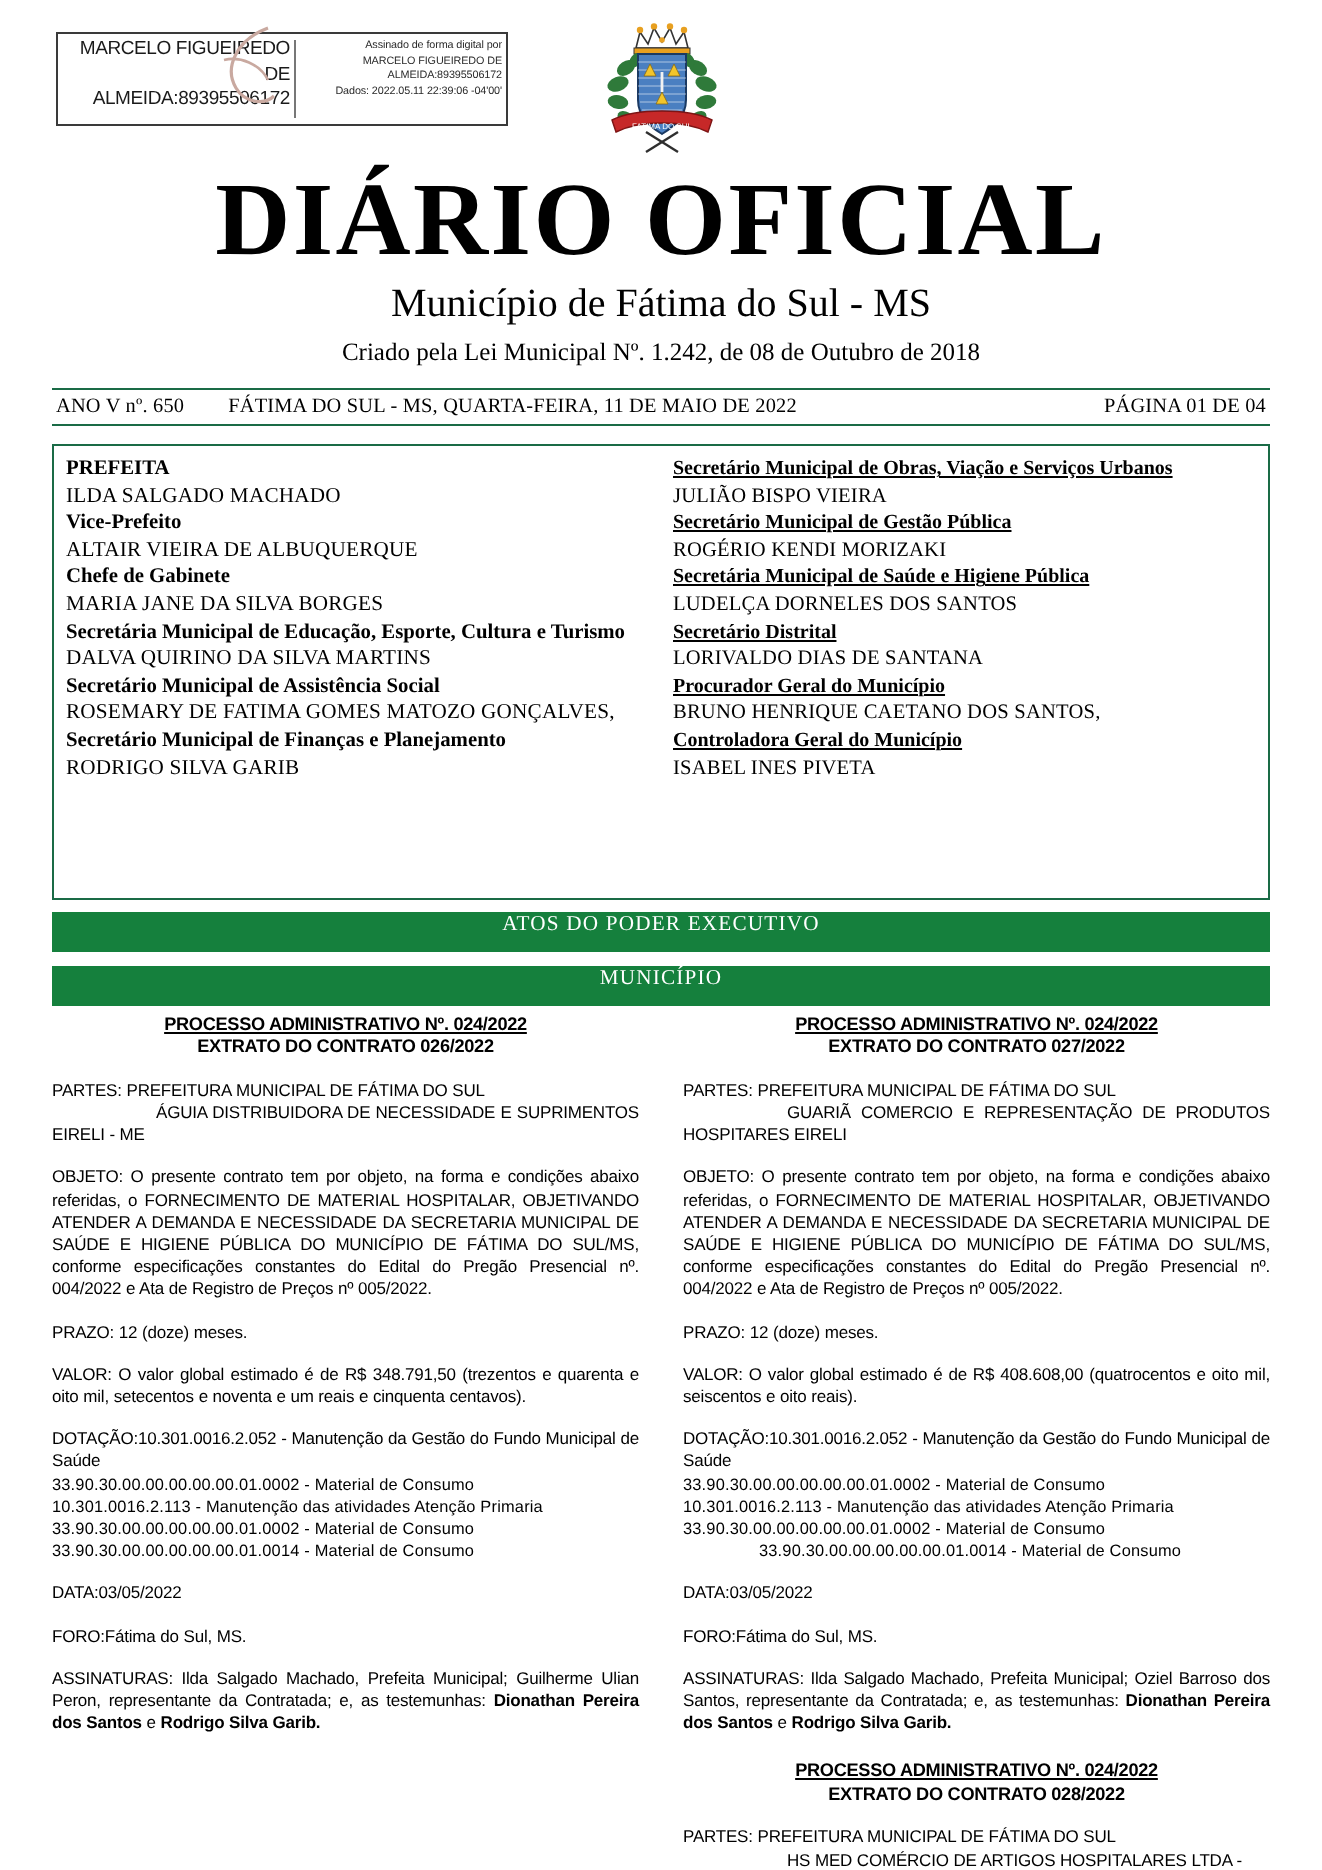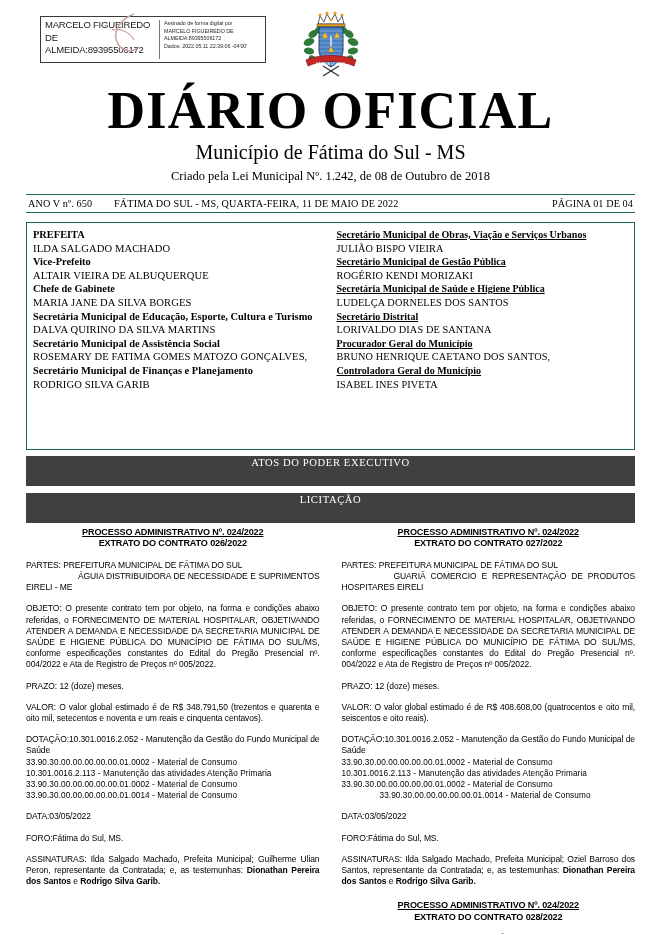--- a/index.html
+++ b/index.html
@@ -19,29 +19,30 @@
     width: 661px;
     height: 935px;
     position: relative;
     box-sizing: border-box;
     padding: 0 26px;
   }
 
   
   .sig-stamp {
     position: absolute;
-    left: 40px;
+    left: 28px;
     top: 16px;
     width: 226px;
     height: 47px;
     border: 1px solid #3a3a3a;
     box-sizing: border-box;
     display: flex;
     overflow: hidden;
     background: #fff;
+    text-align: right;
   }
   .sig-left {
     width: 118px;
     padding: 2px 2px 0 4px;
     font-family: "Liberation Sans", sans-serif;
     font-size: 9.5px;
     line-height: 12.6px;
     letter-spacing: -0.2px;
     color: #1a1a1a;
     box-sizing: border-box;
@@ -151,27 +152,27 @@
     font-family: "Liberation Serif", serif;
     font-size: 10.6px;
     line-height: 13.6px;
     letter-spacing: 0.1px;
   }
   .officials-col.right .role { font-size: 10px; text-decoration: underline; }
   .officials-col.right .person { font-size: 10.3px; }
 
   
   .banner {
-    background: #404040;
+    background: #15803d;
     color: #ffffff;
     text-align: center;
     font-family: "Liberation Serif", serif;
     font-size: 10.6px;
     letter-spacing: 0.6px;
-    height: 30px;
+    height: 20px;
     line-height: 13px;
     margin-top: 6px;
   }
   .banner.licitacao { margin-top: 7px; }
 
   
   .columns {
     display: flex;
     margin-top: 0px;
     padding-top: 4px;
@@ -332,21 +333,21 @@
       <div class="role">Secretário Distrital</div>
       <div class="person">LORIVALDO DIAS DE SANTANA</div>
       <div class="role">Procurador Geral do Município</div>
       <div class="person">BRUNO HENRIQUE CAETANO DOS SANTOS,</div>
       <div class="role">Controladora Geral do Município</div>
       <div class="person">ISABEL INES PIVETA</div>
     </div>
   </div>
 
   <div class="banner">ATOS DO PODER EXECUTIVO</div>
-  <div class="banner licitacao">LICITAÇÃO</div>
+  <div class="banner licitacao">MUNICÍPIO</div>
 
   <div class="columns">
 
     <div class="col left">
 
       <div class="art-head">
         <div class="ul">PROCESSO ADMINISTRATIVO Nº. 024/2022</div>
         <div>EXTRATO DO CONTRATO 026/2022</div>
       </div>
 

